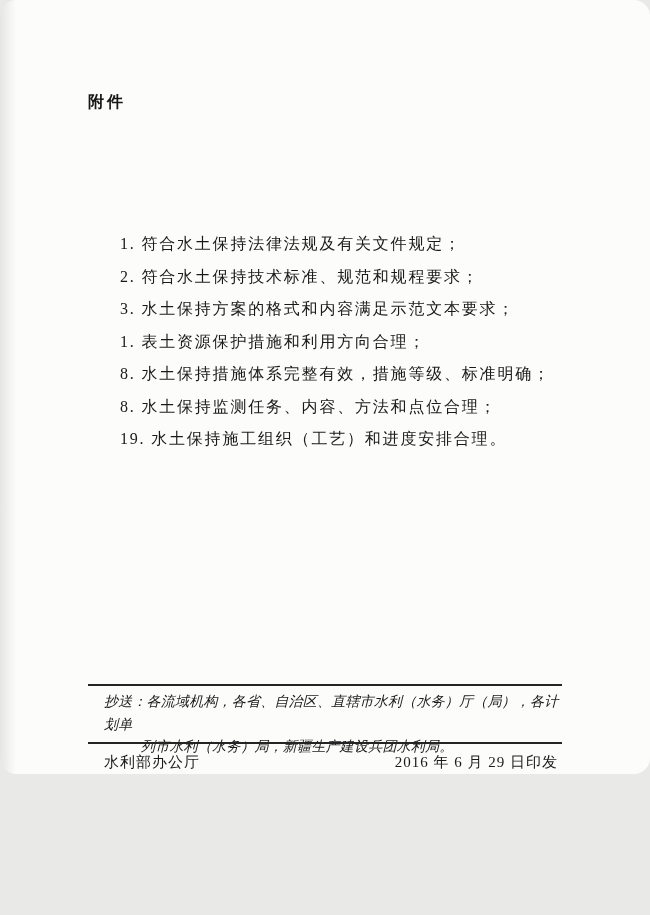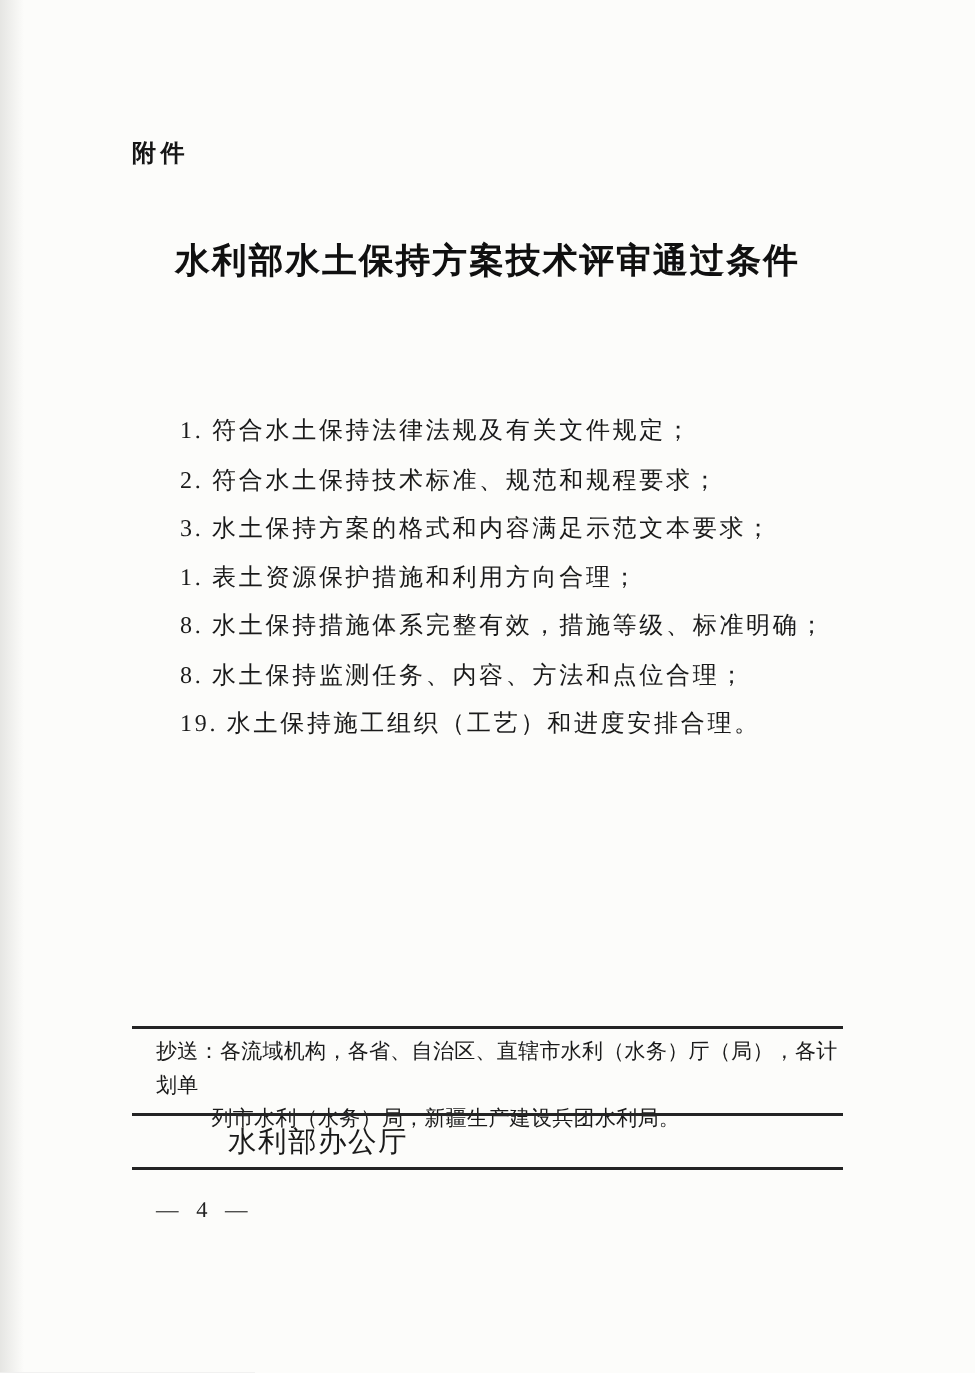--- a/index.html
+++ b/index.html
@@ -3,26 +3,27 @@
 <meta charset="utf-8">
 <style>
   html, body {
     margin: 0;
     padding: 0;
     background: #e9e9e7;
   }
   .page {
     position: relative;
     width: 650px;
-    height: 915px;
+    height: 774px;
     margin: 0 auto;
     background: #fcfcfa;
     overflow: hidden;
     font-family: "Liberation Serif", "DejaVu Serif", serif;
     color: #1b1b1b;
+    border-radius: 16px;
   }
   
   .edge-shade {
     position: absolute;
     left: 0; top: 0;
     width: 16px; height: 100%;
     background: linear-gradient(to right, rgba(150,150,145,0.22), rgba(150,150,145,0));
     pointer-events: none;
   }
   .attachment {
@@ -45,21 +46,20 @@
     font-weight: bold;
     font-size: 23px;
     letter-spacing: 1.5px;
     color: #101010;
   }
   .items {
     position: absolute;
     left: 120px;
     top: 228px;
     width: 470px;
-    margin-top: 44px;
   }
   .item {
     height: 32.5px;
     line-height: 32.5px;
     font-size: 16px;
     letter-spacing: 1.8px;
     white-space: nowrap;
     color: #1a1a1a;
   }
   .rule {
@@ -74,54 +74,53 @@
   .rule-bottom { top: 778px; }
   .cc-block {
     position: absolute;
     left: 104px;
     top: 691px;
     width: 462px;
     font-size: 14px;
     line-height: 22.5px;
     letter-spacing: 0.2px;
     color: #1a1a1a;
+    font-style: italic;
   }
   .cc-line2 { padding-left: 37px; }
   .issue-row {
     position: absolute;
     left: 104px;
     top: 751px;
     width: 454px;
     display: flex;
     justify-content: space-between;
     align-items: flex-start;
-    font-size: 19px;
+    font-size: 15px;
     letter-spacing: 1px;
     line-height: 22px;
     color: #1a1a1a;
-    margin-left: 48px;
   }
   .page-number {
     position: absolute;
     left: 104px;
     top: 799px;
     font-size: 15px;
     letter-spacing: 4px;
     color: #222;
   }
 </style>
 </head>
 <body>
 
 <div class="page">
   <div class="edge-shade"></div>
 
   <div class="attachment">附件</div>
 
-  <h1 class="title">水利部水土保持方案技术评审通过条件</h1>
 
   <div class="items">
       <div class="item">1. 符合水土保持法律法规及有关文件规定；</div>
       <div class="item">2. 符合水土保持技术标准、规范和规程要求；</div>
       <div class="item">3. 水土保持方案的格式和内容满足示范文本要求；</div>
       <div class="item">1. 表土资源保护措施和利用方向合理；</div>
       <div class="item">8. 水土保持措施体系完整有效，措施等级、标准明确；</div>
       <div class="item">8. 水土保持监测任务、内容、方法和点位合理；</div>
       <div class="item">19. 水土保持施工组织（工艺）和进度安排合理。</div>
     </div>
@@ -130,18 +129,19 @@
 
   <div class="cc-block">
     <div class="cc-line1"><span>抄送：</span><span>各流域机构，各省、自治区、直辖市水利（水务）厅（局），各计划单</span></div>
     <div class="cc-line2">列市水利（水务）局，新疆生产建设兵团水利局。</div>
   </div>
 
   <div class="rule rule-middle"></div>
 
   <div class="issue-row">
     <span>水利部办公厅</span>
+    <span>2016 年 6 月 29 日印发</span>
   </div>
 
   <div class="rule rule-bottom"></div>
 
   <div class="page-number">— 4 —</div>
 </div>
 
 </body></html>

